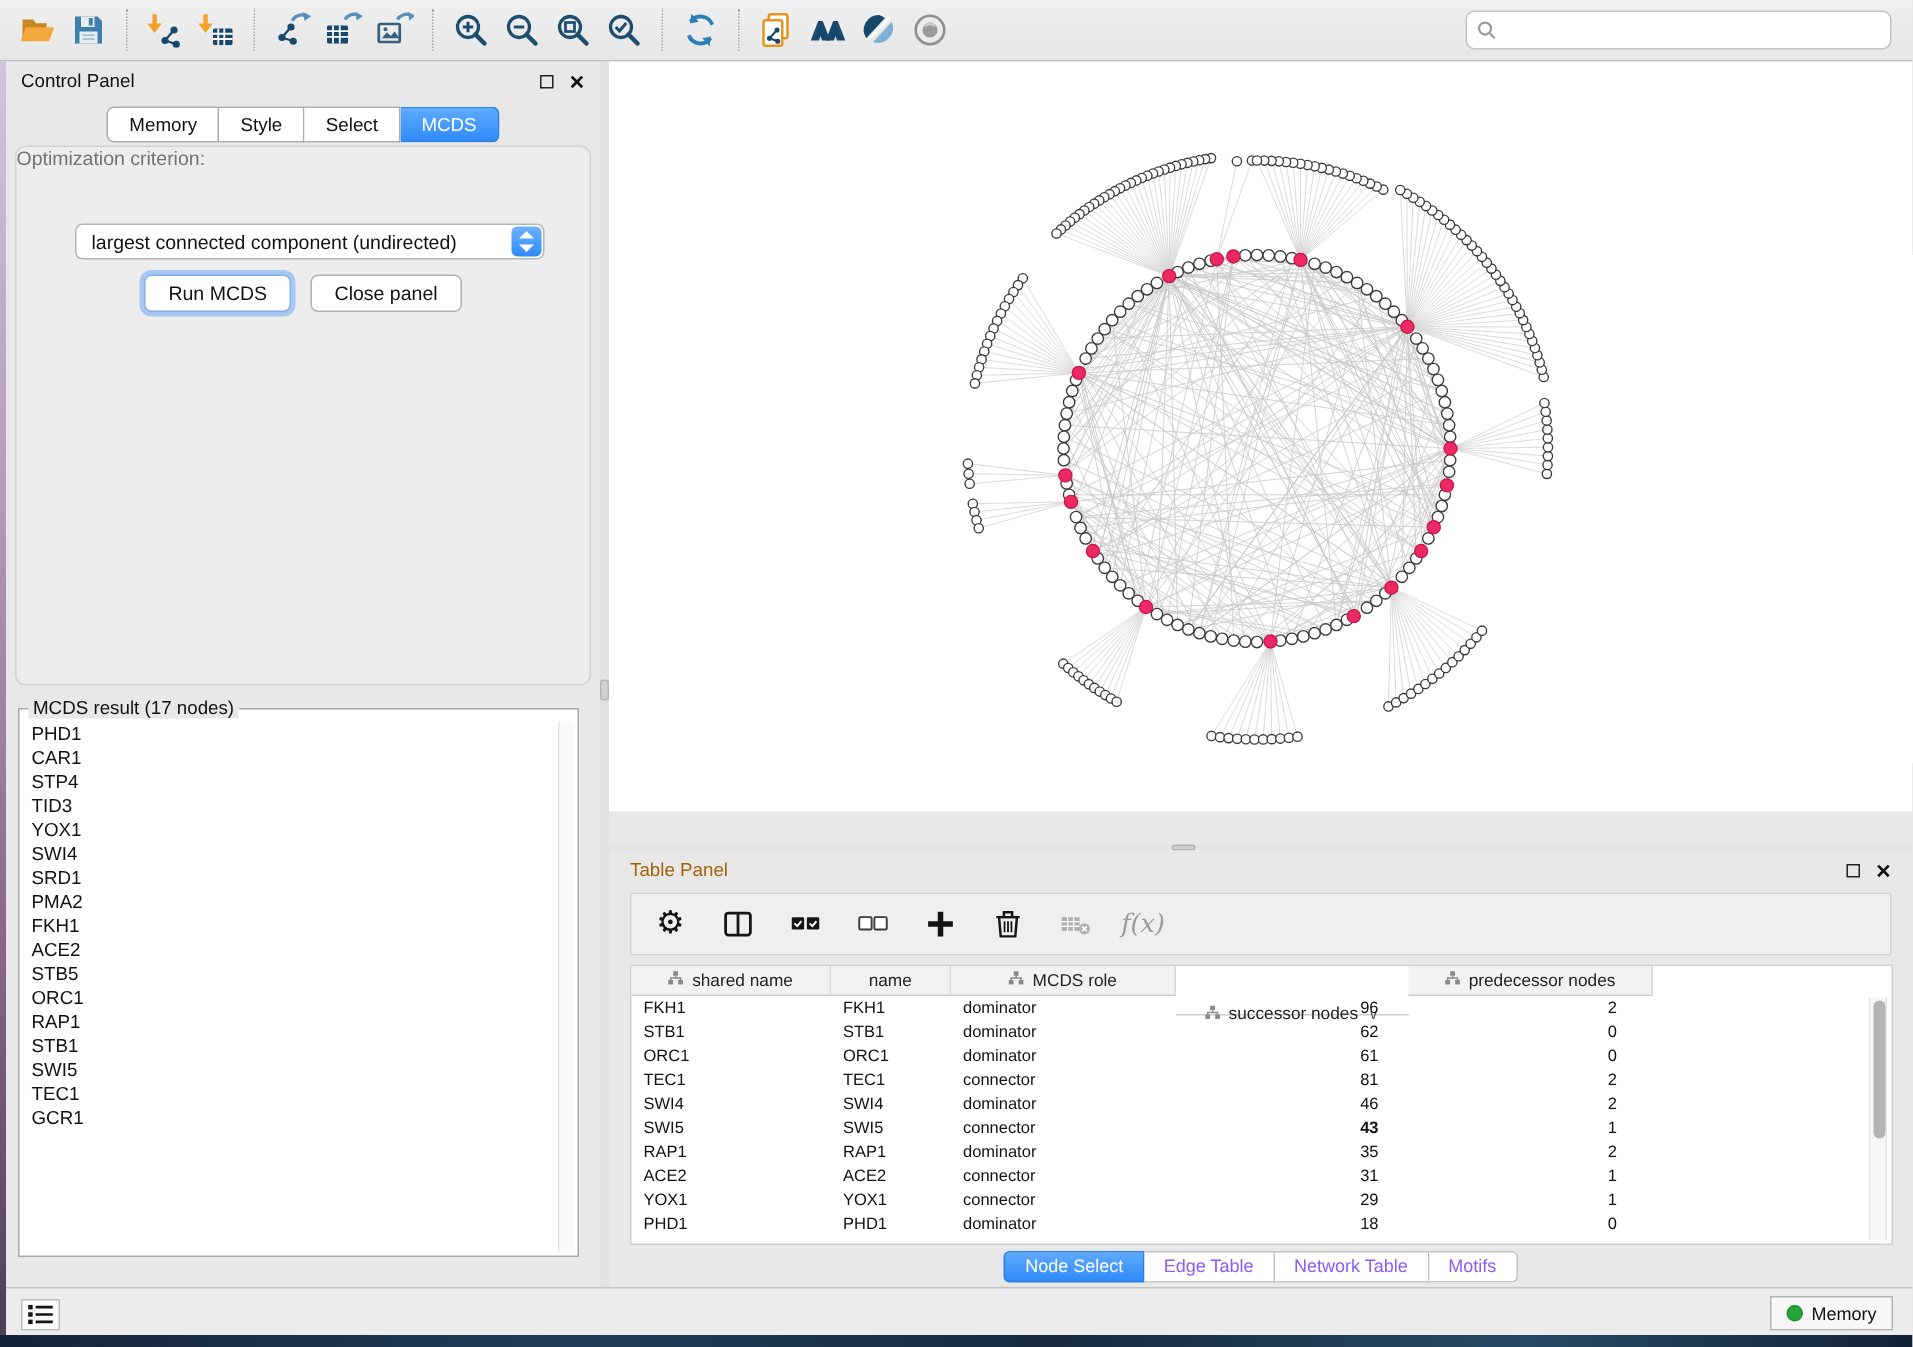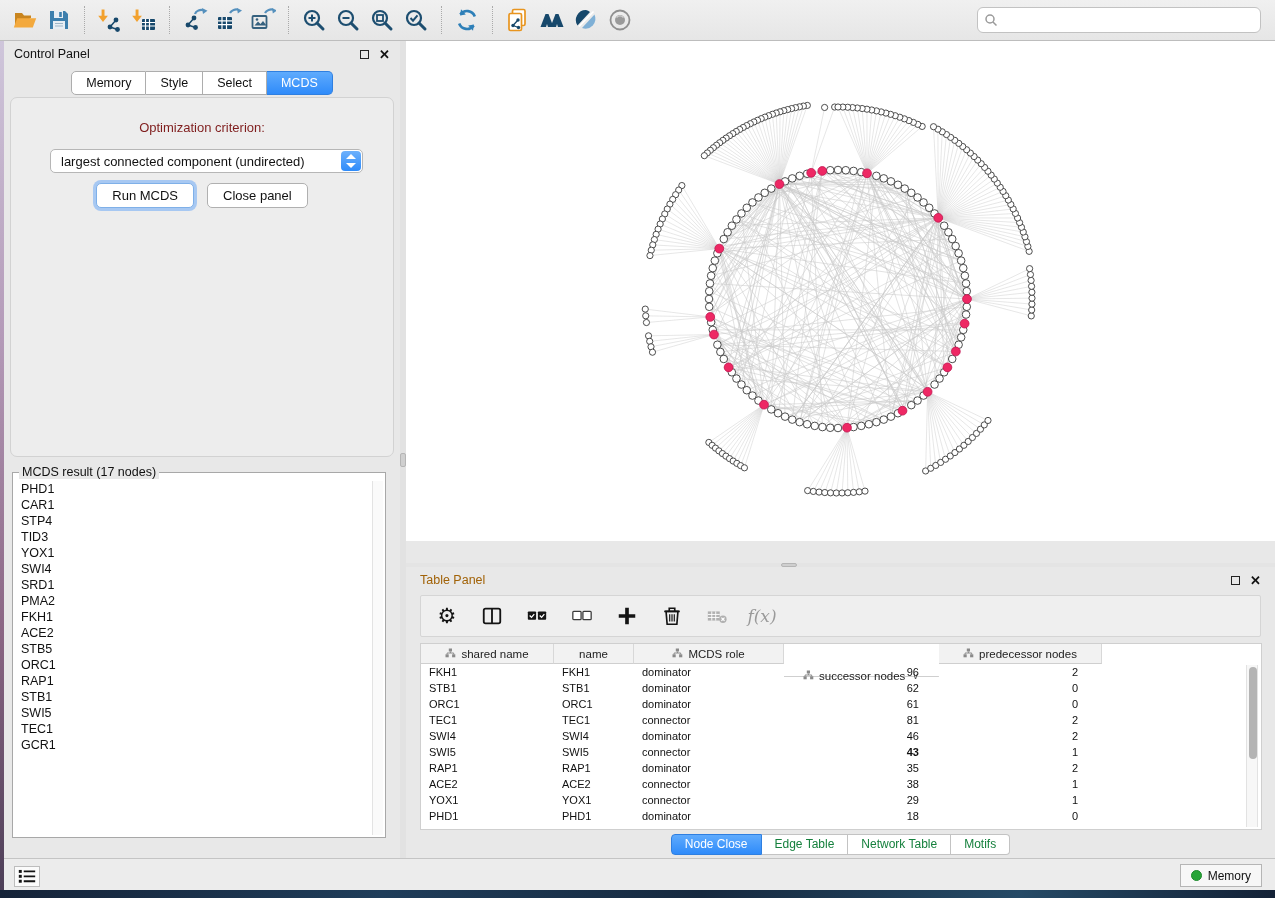--- a/index.html
+++ b/index.html
@@ -34,21 +34,21 @@
   .float-box { width:9px; height:9px; border:1.6px solid #222; display:inline-block; }
   .close-x { font-size:13px; font-weight:bold; color:#111; line-height:9px; }
   .seg-tabs { display:flex; justify-content:center; margin-top:4px; }
   .seg { border:1px solid #adadad; border-left:none; background:#fff; color:#111;
     font-size:12.5px; padding:4px 14px; line-height:14px; }
   .seg:first-child { border-left:1px solid #adadad; border-radius:5px 0 0 5px; }
   .seg:last-child { border-radius:0 5px 5px 0; }
   .seg.sel { background:linear-gradient(#5fabfd,#2f8bfa); border-color:#2f7fe0; color:#fff; }
   .cp-box { position:absolute; left:6px; top:56px; width:384px; height:360px;
     background:#ededed; border:1px solid #d2d2d2; border-radius:7px; }
-  .opt-label { text-align:center; font-size:13px; color:#7f1d1d; margin-top:22px; }
+  .opt-label { font-size:13px; color:#737373; }
   .dropdown { position:absolute; left:39px; top:51px; width:313px; height:24px;
     background:#fff; border:1px solid #b6b6b6; border-radius:5px; font-size:13px; color:#111;
     display:flex; align-items:center; padding-left:10px; }
   .dd-stepper { position:absolute; right:1px; top:1px; width:20px; height:20px; border-radius:4px;
     background:linear-gradient(#6db1fc,#2e8bfa); }
   .dd-stepper i { position:absolute; left:5px; width:0; height:0; border-left:5px solid transparent; border-right:5px solid transparent; }
   .dd-up { top:3px; border-bottom:5px solid #fff; }
   .dd-dn { bottom:3px; border-top:5px solid #fff; }
   .cp-buttons { position:absolute; top:85px; left:0; width:100%; display:flex; justify-content:center; gap:13px; }
   .cp-btn { background:#fff; border:1px solid #b0b0b0; border-radius:5px; font-size:13px; color:#111;
@@ -99,21 +99,21 @@
     display:flex; align-items:center; justify-content:center; gap:5px; font-size:11.5px; color:#222; }
   .th .sort { font-size:9px; color:#555; margin-left:2px; }
   .tr { display:flex; height:16px; }
   .td { font-size:11px; color:#111; line-height:16px; padding:0 8px; white-space:nowrap; overflow:hidden; }
   .td.num { text-align:right; }
   .tbl-track { position:absolute; top:21px; right:3px; bottom:2px; width:12px;
     background:#f7f7f7; border-left:1px solid #e2e2e2; border-right:1px solid #e2e2e2; }
   .tbl-thumb { position:absolute; left:1.5px; top:2px; width:8px; height:92px; background:#b4b4b4; border-radius:4px; }
 
   .bottom-tabs { position:absolute; left:0; top:267px; width:100%; display:flex; justify-content:center; }
-  .btab { border:1px solid #c3c3c3; border-left:none; background:#fff; color:#15803d; font-size:12px;
+  .btab { border:1px solid #c3c3c3; border-left:none; background:#fff; color:#8b5cf6; font-size:12px;
     padding:3px 13px; line-height:13px; }
   .btab:first-child { border-left:1px solid #c3c3c3; border-radius:4px 0 0 4px; }
   .btab:last-child { border-radius:0 4px 4px 0; }
   .btab.sel { background:linear-gradient(#5fabfd,#2f8bfa); border-color:#2f7fe0; color:#fff; }
 
   
   .status-bar { position:absolute; left:0; top:858px; width:1275px; height:32px; background:#ececec;
     border-top:1px solid #c4c4c4; }
   .list-btn { position:absolute; left:14px; top:7px; width:26px; height:21px; background:#fbfbfb;
     border:1px solid #bdbdbd; display:flex; align-items:center; justify-content:center; }
@@ -1161,21 +1161,21 @@
           <div class="td" style="width: 133px;">RAP1</div>
           <div class="td" style="width: 80px;">RAP1</div>
           <div class="td" style="width: 150px;">dominator</div>
           <div class="td num" style="width: 155px; padding-right: 20px;">35</div>
           <div class="td num" style="width: 163px; padding-right: 24px;">2</div>
         </div>
         <div class="tr">
           <div class="td" style="width: 133px;">ACE2</div>
           <div class="td" style="width: 80px;">ACE2</div>
           <div class="td" style="width: 150px;">connector</div>
-          <div class="td num" style="width: 155px; padding-right: 20px;">38</div>
+          <div class="td num" style="width: 155px; padding-right: 20px;">31</div>
           <div class="td num" style="width: 163px; padding-right: 24px;">1</div>
         </div>
         <div class="tr">
           <div class="td" style="width: 133px;">YOX1</div>
           <div class="td" style="width: 80px;">YOX1</div>
           <div class="td" style="width: 150px;">connector</div>
           <div class="td num" style="width: 155px; padding-right: 20px;">29</div>
           <div class="td num" style="width: 163px; padding-right: 24px;">1</div>
         </div>
         <div class="tr">
@@ -1184,21 +1184,21 @@
           <div class="td" style="width: 150px;">dominator</div>
           <div class="td num" style="width: 155px; padding-right: 20px;">18</div>
           <div class="td num" style="width: 163px; padding-right: 24px;">0</div>
         </div>
       </div>
     <div class="tbl-track">
         <div class="tbl-thumb"></div>
       </div>
   </div>
   <div class="bottom-tabs">
-    <span class="btab sel">Node Close</span>
+    <span class="btab sel">Node Select</span>
     <span class="btab">Edge Table</span>
     <span class="btab">Network Table</span>
     <span class="btab">Motifs</span>
   </div>
 </div>
 
 <div class="status-bar">
   <div class="list-btn">
     <svg width="18" height="15" viewBox="0 0 22 18">
         <path d="M7 2.8h14M7 8.8h14M7 14.8h14" stroke="#141414" stroke-width="2.2"></path>

